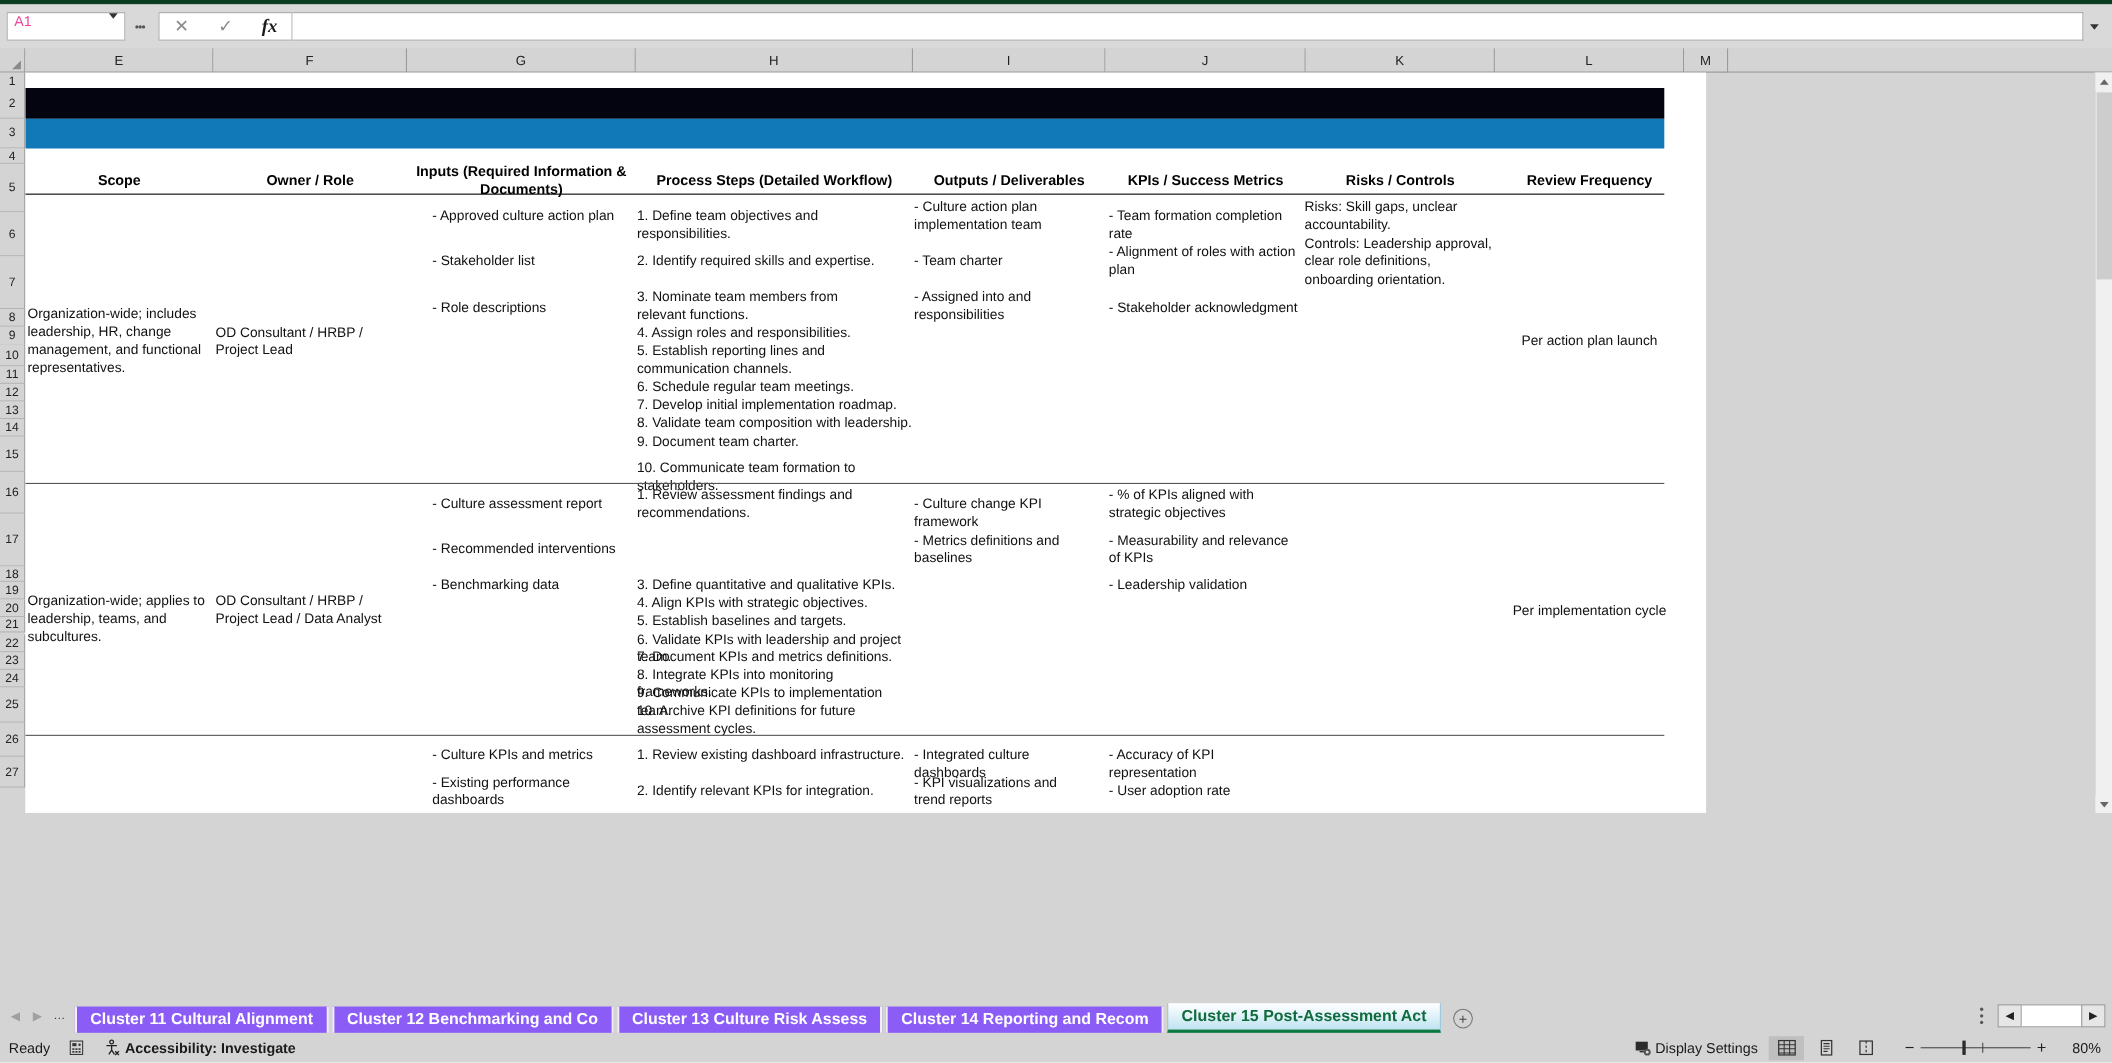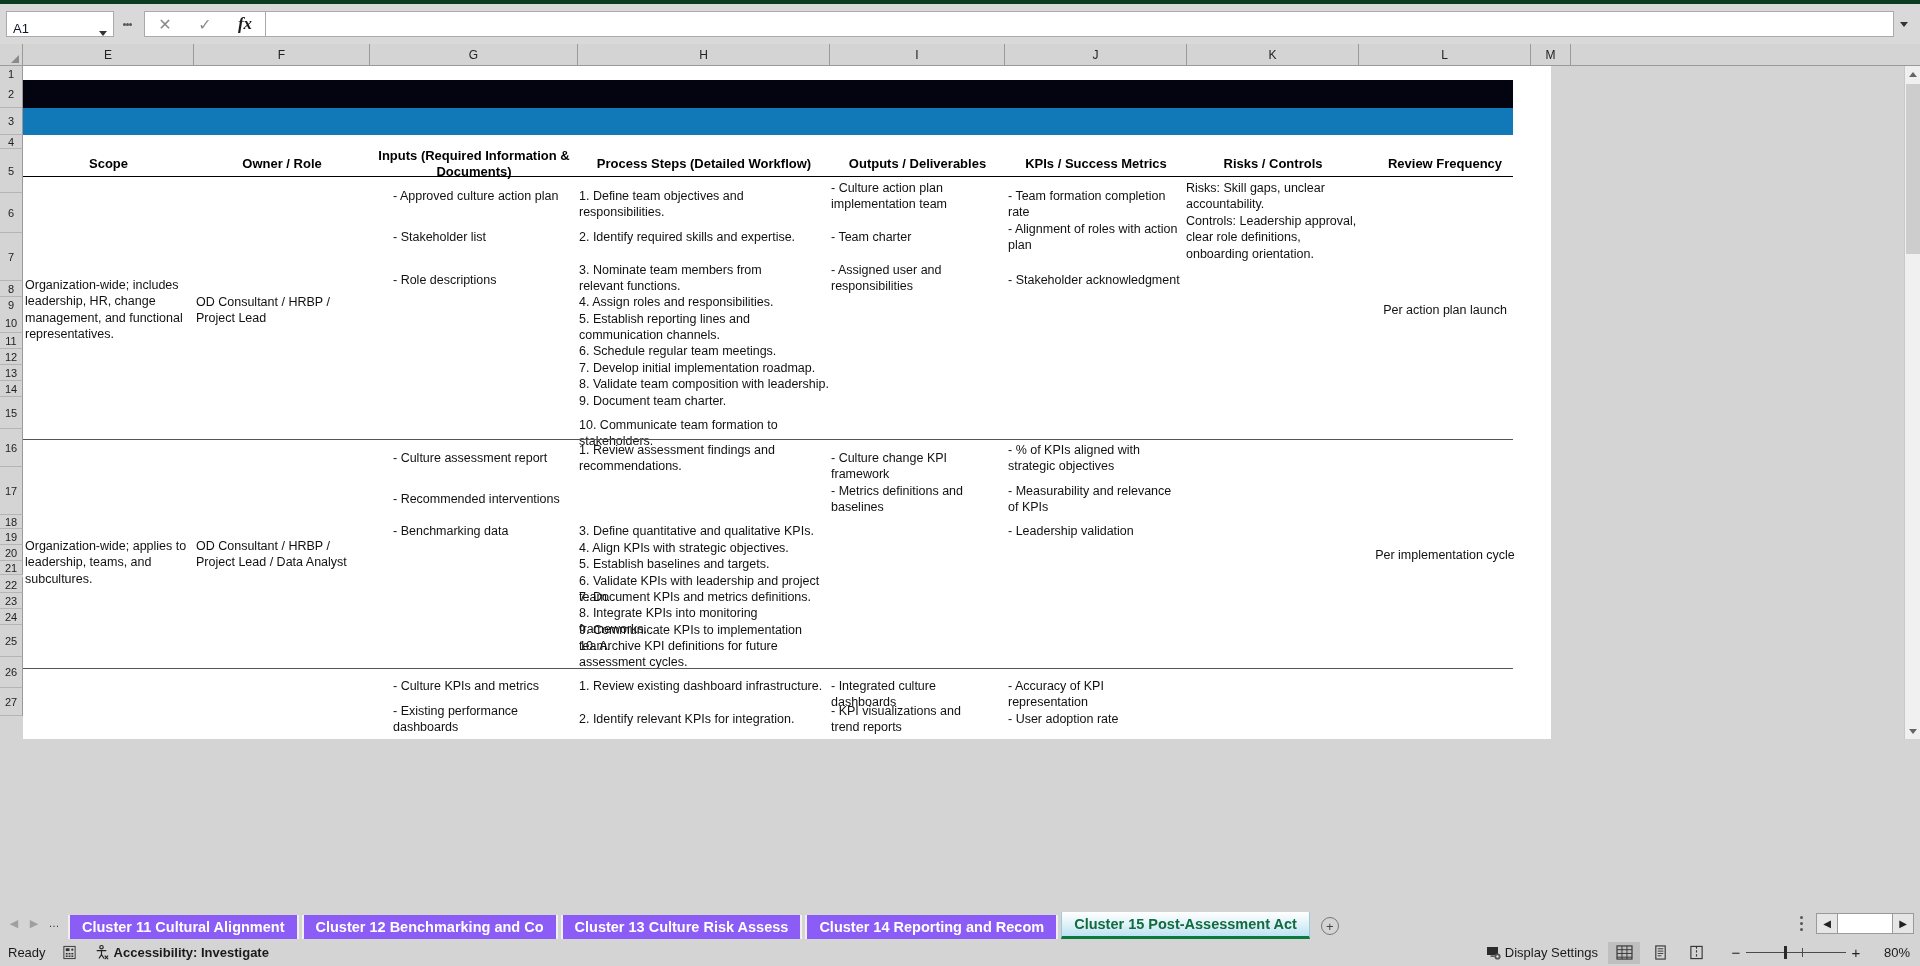--- a/index.html
+++ b/index.html
@@ -15,21 +15,21 @@
   
   .top-strip { position:absolute; left:0; top:0; width:1920px; height:4px; background:#0b3d20; }
 
   
   .formula-row {
     position:absolute; left:0; top:4px; width:1920px; height:40px;
     background:#d9d9d9; display:flex; align-items:center; padding:0 6px;
   }
   .namebox {
     width:108px; height:26px; background:#fff; border:1px solid #aaa;
-    display:flex; align-items:flex-end; padding:0 6px; font-size:13px; color:#0f172a;
+    display:flex; align-items:flex-start; padding:0 6px; font-size:13px; color:#ec4899;
     position:relative;
   }
   .namebox .nb-text { flex:1; }
   .namebox .nb-caret {
     width:0;height:0;border-left:4px solid transparent;border-right:4px solid transparent;
     border-top:5px solid #333;
   }
   .kebab { width:26px; display:flex; align-items:center; justify-content:center; }
   .kebab span { display:block; width:3px; height:3px; border-radius:50%; background:#555; margin:1.5px 0; }
   .fx-group {
@@ -252,21 +252,21 @@
     <div class="cellblk" style="left:556px;width:250px;top:228px;">4. Assign roles and responsibilities.</div>
     <div class="cellblk" style="left:556px;width:250px;top:245px;">5. Establish reporting lines and communication channels.</div>
     <div class="cellblk" style="left:556px;width:250px;top:277px;">6. Schedule regular team meetings.</div>
     <div class="cellblk" style="left:556px;width:250px;top:294px;">7. Develop initial implementation roadmap.</div>
     <div class="cellblk" style="left:556px;width:250px;top:310px;">8. Validate team composition with leadership.</div>
     <div class="cellblk" style="left:556px;width:250px;top:327px;">9. Document team charter.</div>
     <div class="cellblk" style="left:556px;width:260px;top:351px;">10. Communicate team formation to stakeholders.</div>
 
     <div class="cellblk" style="left:808px;width:165px;top:114px;">- Culture action plan implementation team</div>
     <div class="cellblk" style="left:808px;width:165px;top:163px;">- Team charter</div>
-    <div class="cellblk" style="left:808px;width:165px;top:196px;">- Assigned user and responsibilities</div>
+    <div class="cellblk" style="left:808px;width:165px;top:196px;">- Assigned into and responsibilities</div>
 
     <div class="cellblk" style="left:985px;width:178px;top:122px;">- Team formation completion rate</div>
     <div class="cellblk" style="left:985px;width:170px;top:155px;">- Alignment of roles with action plan</div>
     <div class="cellblk" style="left:985px;width:178px;top:206px;">- Stakeholder acknowledgment</div>
 
     <div class="cellblk" style="left:1163px;width:178px;top:114px;white-space:pre-line;">Risks: Skill gaps, unclear accountability.
 Controls: Leadership approval, clear role definitions, onboarding orientation.</div>
     <div class="cellblk ctr" style="left:1336px;width:172px;top:236px;">Per action plan launch</div>
 
     <div class="hline" style="left:0;top:373px;width:1490px;background:#555;"></div>

